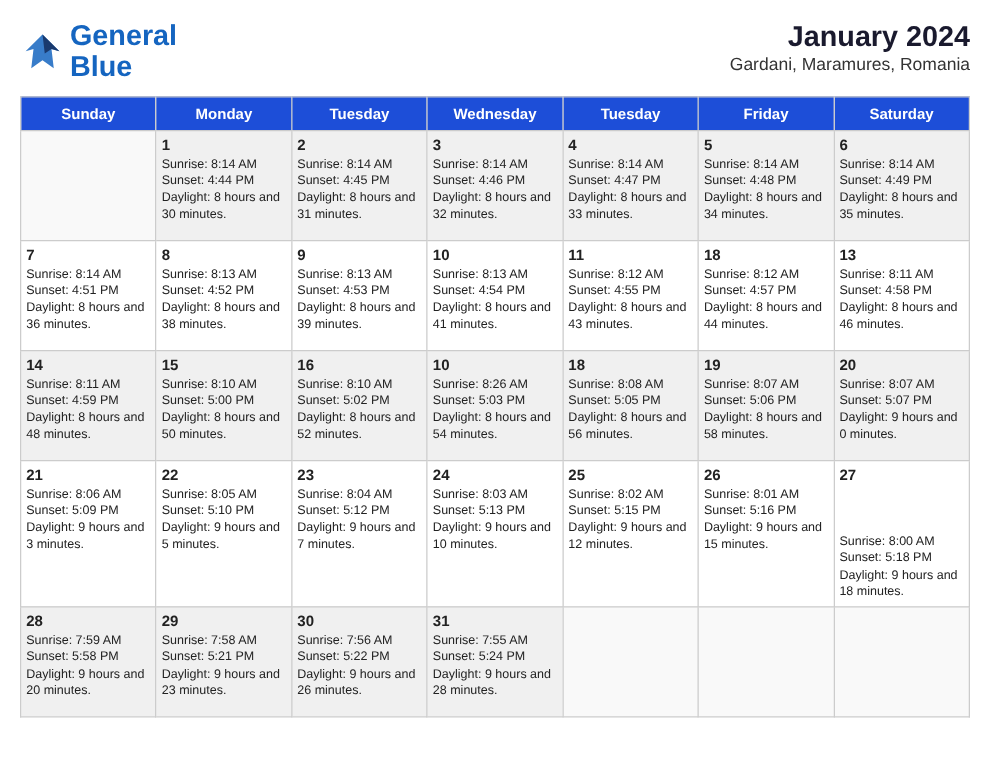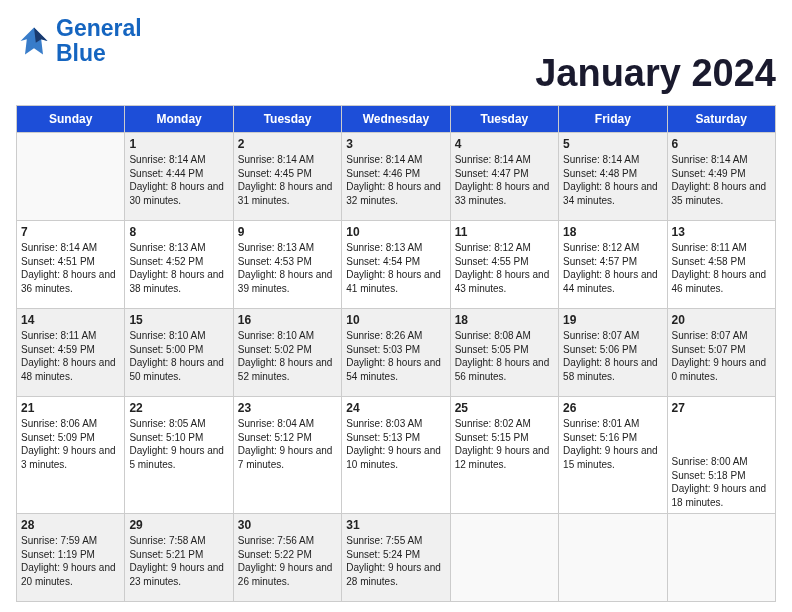--- a/index.html
+++ b/index.html
@@ -31,24 +31,23 @@
       color: #1565c0;
     }
     .logo-bird {
       width: 36px;
       height: 36px;
     }
     .title-block {
       text-align: right;
     }
     .month-title {
-      font-size: 38px;
+      font-size: 23px;
       font-weight: bold;
       color: #1a1a2e;
-      margin-top: 36px;
     }
     .location {
       font-size: 14px;
       color: #333;
     }
     .calendar {
       width: 100%;
       border-collapse: collapse;
       font-size: 11px;
     }
@@ -95,20 +94,21 @@
       <polygon points="20,5 35,20 28,18 30,35 20,28 10,35 12,18 5,20" fill="#1565c0" opacity="0.85"></polygon>
       <polygon points="20,5 35,20 28,18 22,22 20,5" fill="#1a3a6e"></polygon>
     </svg>
     <div class="logo-text">
       <div><span>General</span></div>
       <div><span>Blue</span></div>
     </div>
   </div>
   <div class="title-block">
     <div class="month-title">January 2024</div>
+    <div class="location">Gardani, Maramures, Romania</div>
   </div>
 </div>
 
 <table class="calendar">
   <thead>
     <tr>
     <th>Sunday</th>
         <th>Monday</th>
         <th>Tuesday</th>
         <th>Wednesday</th>
@@ -286,21 +286,21 @@
           <div class="day-number">27</div>
           <div class="day-info" style="white-space: pre-line; margin-top: 40px;">Sunrise: 8:00 AM
 Sunset: 5:18 PM
 Daylight: 9 hours and 18 minutes.</div>
         </td>
       </tr>
       <tr class="row-shaded">
         <td>
           <div class="day-number">28</div>
           <div class="day-info" style="white-space: pre-line;">Sunrise: 7:59 AM
-Sunset: 1:19 PM
+Sunset: 5:58 PM
 Daylight: 9 hours and 20 minutes.</div>
         </td>
         <td>
           <div class="day-number">29</div>
           <div class="day-info" style="white-space: pre-line;">Sunrise: 7:58 AM
 Sunset: 5:21 PM
 Daylight: 9 hours and 23 minutes.</div>
         </td>
         <td>
           <div class="day-number">30</div>

